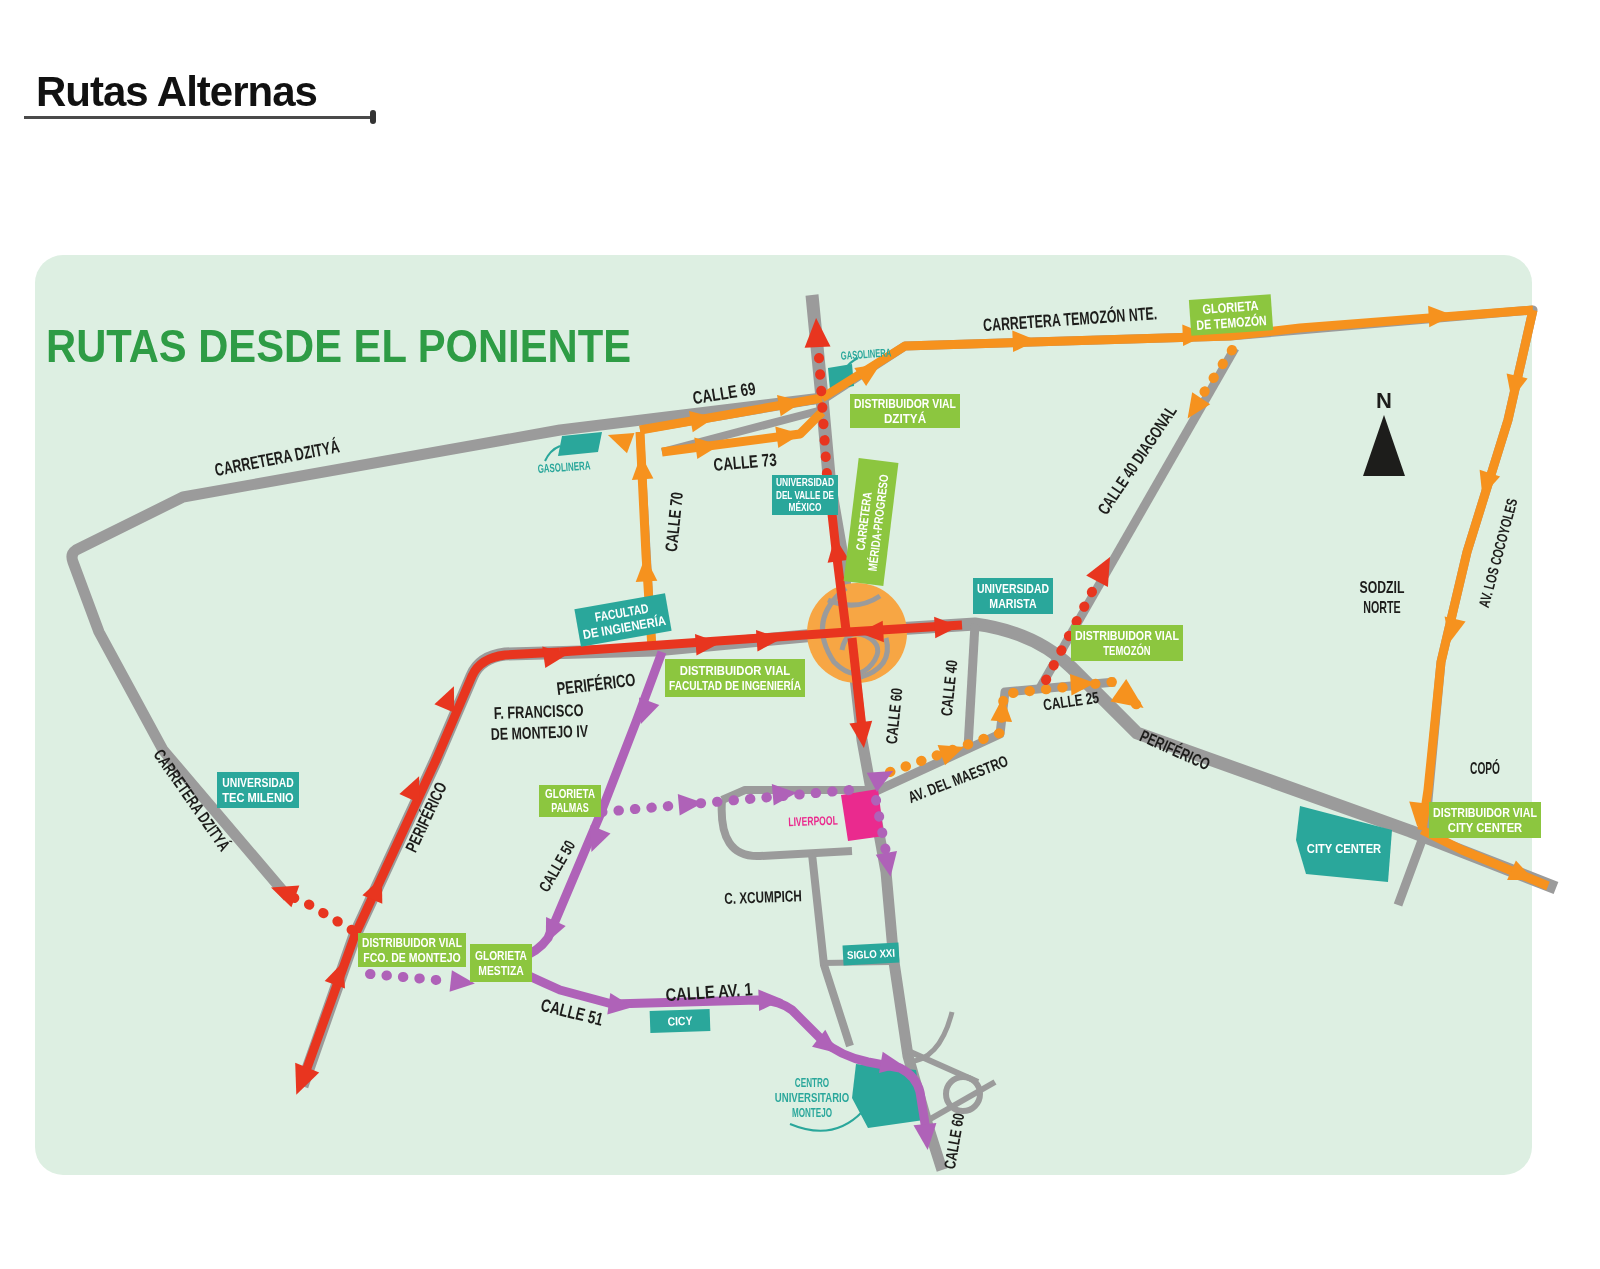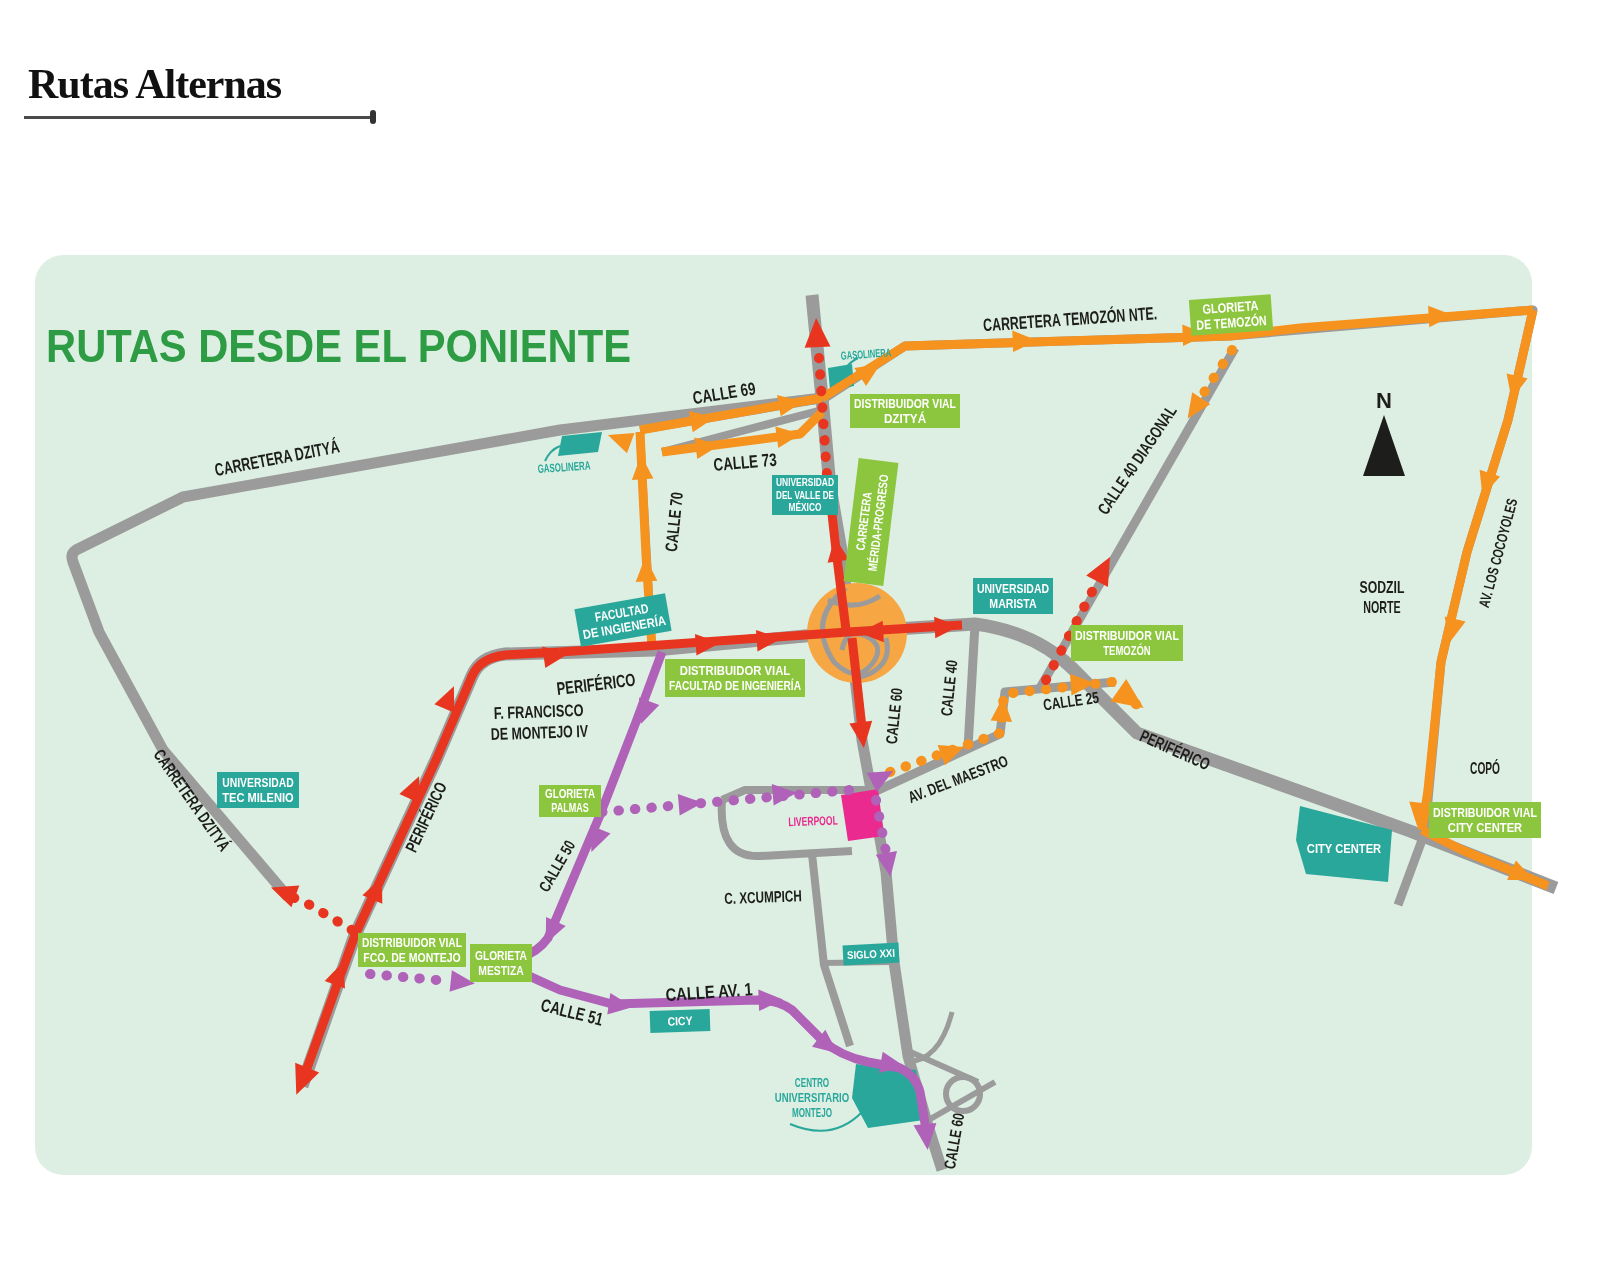--- a/index.html
+++ b/index.html
@@ -1,19 +1,19 @@
 <!DOCTYPE html>
 <html><head>
 <meta charset="utf-8">
 <style>
   html,body{margin:0;padding:0;background:#ffffff;}
   .page{position:relative;width:1600px;height:1269px;background:#ffffff;overflow:hidden;
         font-family:"Liberation Sans",sans-serif;}
-  .page-title{position:absolute;left:24px;top:56px;margin:4px;font-size:42px;font-weight:bold;
-        color:#111;letter-spacing:-1px;font-family:Liberation Serif, serif;}
+  .page-title{position:absolute;left:24px;top:56px;margin:12px;font-size:42px;font-weight:bold;
+        color:#111;letter-spacing:-1px;}
   .title-rule{position:absolute;left:24px;top:116px;width:346px;border-top:3px solid #4a4a4a;}
   .title-rule-cap{position:absolute;left:370px;top:110px;width:6px;height:14px;background:#333;
         border-radius:3px;}
   svg text{font-family:"Liberation Sans",sans-serif;font-weight:bold;}
 </style>
 </head>
 <body>
 
 <div class="page">
   <h1 class="page-title">Rutas Alternas</h1>

